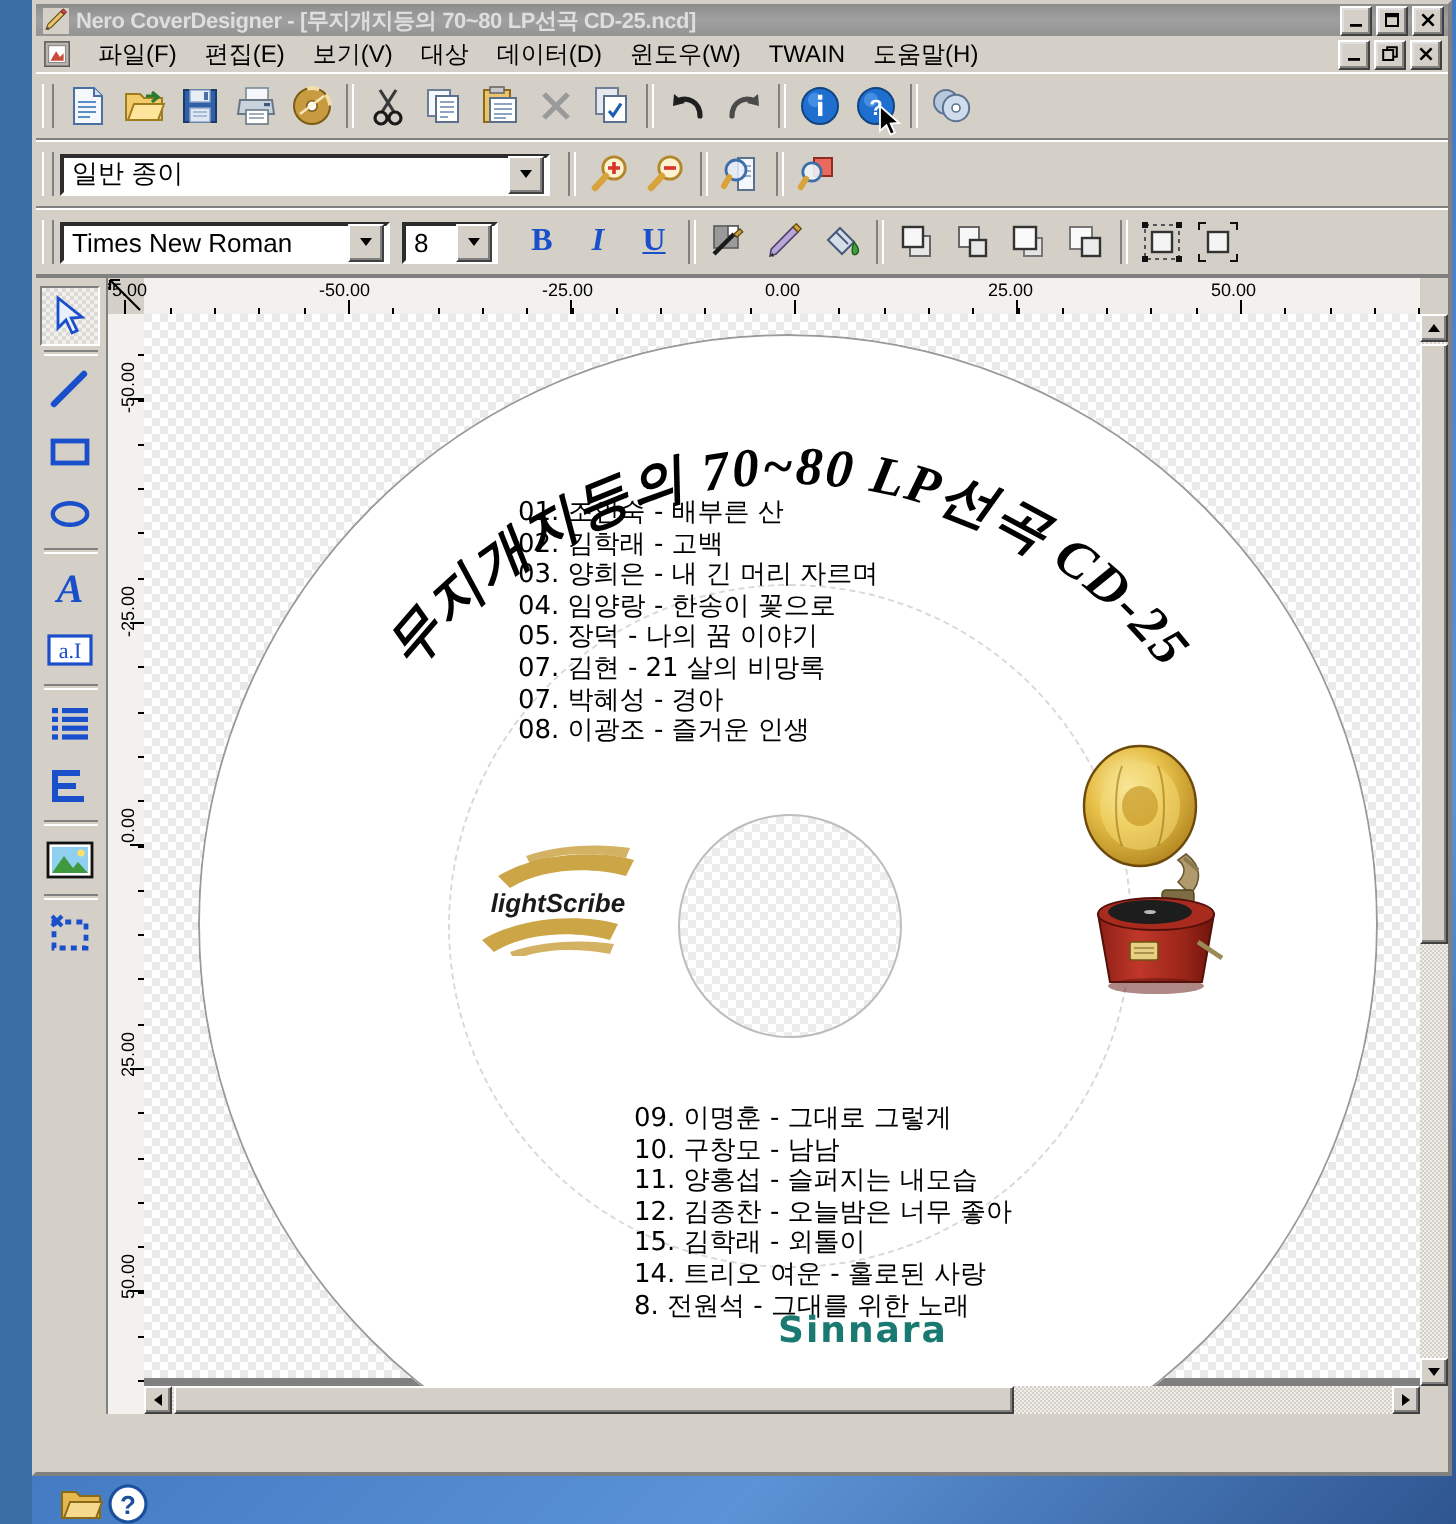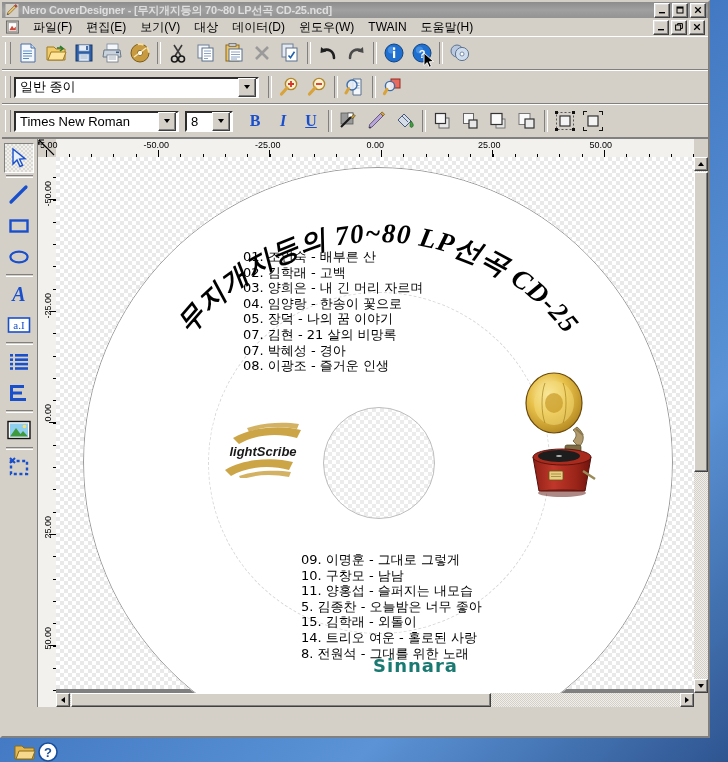--- a/index.html
+++ b/index.html
@@ -6,20 +6,21 @@
   body{
     width:728px;height:762px;overflow:hidden;
     font-family:"Liberation Sans","DejaVu Sans",sans-serif;
     font-size:12px;
     -webkit-font-smoothing:none;
   }
   
   #desktop{
     position:absolute;inset:0;
     background:linear-gradient(135deg,#2f5c9e 0%,#3f76c0 45%,#5b93d6 75%,#2e5590 100%);
+    margin-left:16px;
   }
   
   #app{
     position:absolute;left:0;top:0;width:710px;height:738px;
     background:#d4d0c8;border:2px solid #d4d0c8;
     border-right:2px solid #808080;border-bottom:2px solid #808080;
     box-sizing:border-box;
   }
   
   .titlebar{
@@ -823,21 +824,21 @@
                   <div>05. 장덕 - 나의 꿈 이야기</div>
                   <div>07. 김현 - 21 살의 비망록</div>
                   <div>07. 박혜성 - 경아</div>
                   <div>08. 이광조 - 즐거운 인생</div>
                 </div>
 
               <div class="tracklist" id="tracks-bottom">
                   <div>09. 이명훈 - 그대로 그렇게</div>
                   <div>10. 구창모 - 남남</div>
                   <div>11. 양홍섭 - 슬퍼지는 내모습</div>
-                  <div>5. 김종찬 - 오늘밤은 너무 좋아</div>
+                  <div>12. 김종찬 - 오늘밤은 너무 좋아</div>
                   <div>15. 김학래 - 외톨이</div>
                   <div>14. 트리오 여운 - 홀로된 사랑</div>
                   <div>8. 전원석 - 그대를 위한 노래</div>
                 </div>
 
               <div id="sinnara">Sinnara</div>
             </div>
           </div>
         </div>
 

